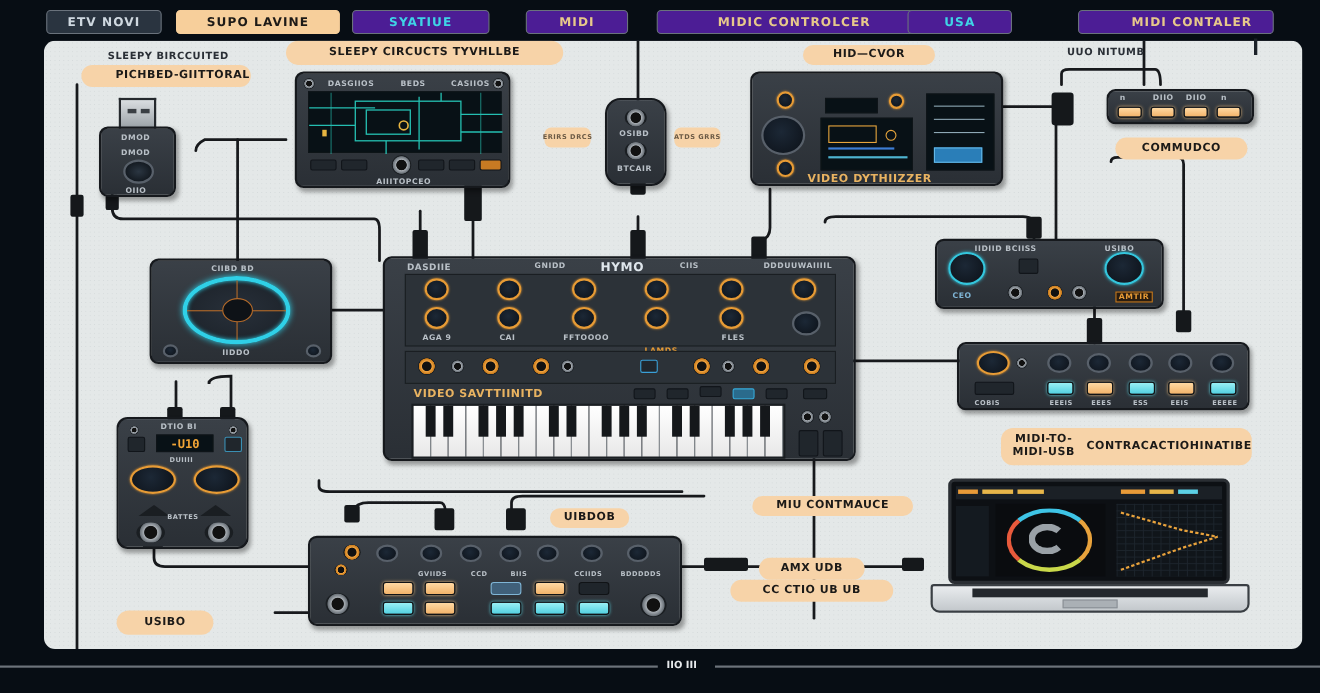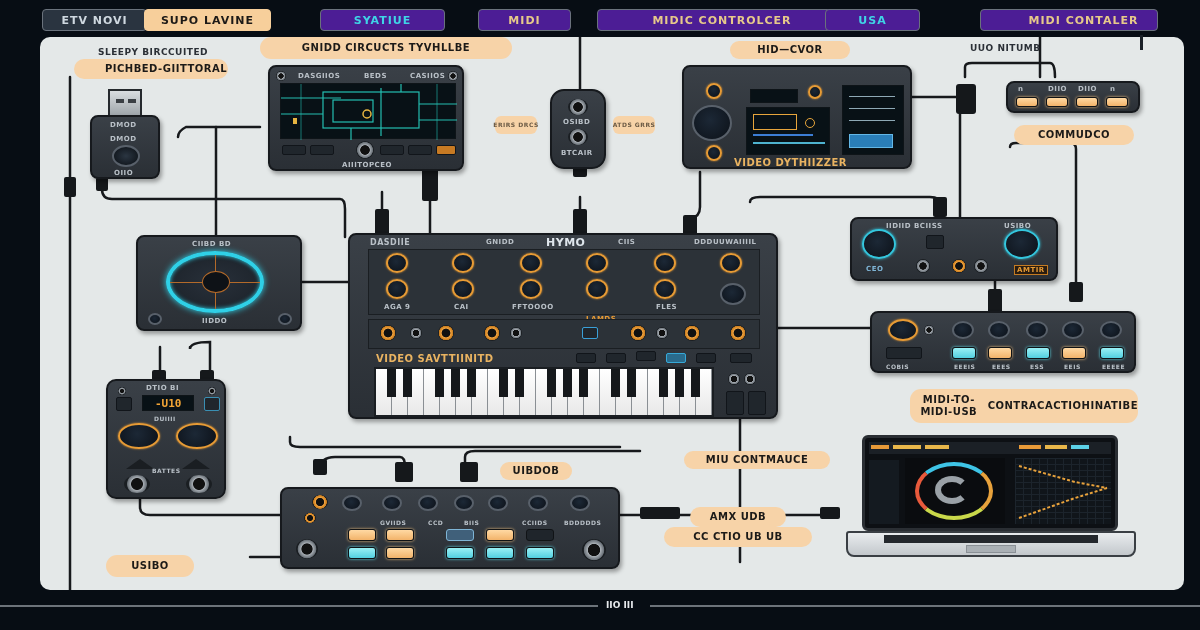--- a/index.html
+++ b/index.html
@@ -94,21 +94,21 @@
 
   
   .footer-line { position: absolute; top: 605px; height: 2px; background: #6c737a; }
   .footer-text { position: absolute; top: 600px; left: 606px; font-size: 9px; color: #e6e9ec; font-weight: bold; }
 </style>
 </head>
 <body>
 
 <div class="tabbar">
   <div class="tab grey" style="left:42px;width:105px;">ETV NOVI</div>
-  <div class="tab active" style="left:144px;width:127px;">SUPO LAVINE</div>
+  <div class="tab active" style="left:160px;width:149px;">SUPO LAVINE</div>
   <div class="tab cyan" style="left:320px;width:125px;">SYATIUE</div>
   <div class="tab" style="left:478px;width:93px;">MIDI</div>
   <div class="tab" style="left:597px;width:250px;margin-left:0;">MIDIC CONTROLCER</div>
   <div class="tab cyan" style="left:825px;width:95px;">USA</div>
   <div class="tab" style="left:980px;width:178px;padding-left:29px;">MIDI CONTALER</div>
 </div>
 
 <div class="canvas">
 
   <svg class="cables" viewBox="0 0 1144 553">
@@ -170,21 +170,21 @@
       <rect x="355" y="425" width="18" height="20" rx="2"></rect>
       <rect x="420" y="425" width="18" height="20" rx="2"></rect>
       <rect x="600" y="470" width="40" height="12" rx="2"></rect>
       <rect x="780" y="470" width="20" height="12" rx="2"></rect>
       <rect x="90" y="448" width="18" height="14" rx="2"></rect>
     </g>
   </svg>
 
   <div class="plain-label" style="left:58px;top:10px;">SLEEPY BIRCCUITED</div>
   <div class="pill" style="left:34px;top:22px;width:154px;height:20px;padding-left:30px;">PICHBED-GIITTORAL</div>
-  <div class="pill" style="left:220px;top:0px;width:252px;height:22px;">GNIDD CIRCUCTS TYVHLLBE</div>
+  <div class="pill" style="left:220px;top:0px;width:252px;height:22px;">SLEEPY CIRCUCTS TYVHLLBE</div>
   <div class="pill" style="left:690px;top:4px;width:120px;height:18px;">HID—CVOR</div>
   <div class="plain-label" style="left:930px;top:6px;">UUO NITUMB</div>
   <div class="pill" style="left:974px;top:88px;width:120px;height:20px;">COMMUDCO</div>
   <div class="pill small-pill" style="left:455px;top:79px;width:42px;height:18px;">ERIRS DRCS</div>
   <div class="pill small-pill" style="left:573px;top:79px;width:42px;height:18px;">ATDS GRRS</div>
   <div class="pill" style="left:870px;top:352px;width:228px;height:34px;white-space:normal;">
     <span>MIDI-TO-MIDI-USB</span>
       <br>
     <span>CONTRACACTIOHINATIBE</span>
   </div>

